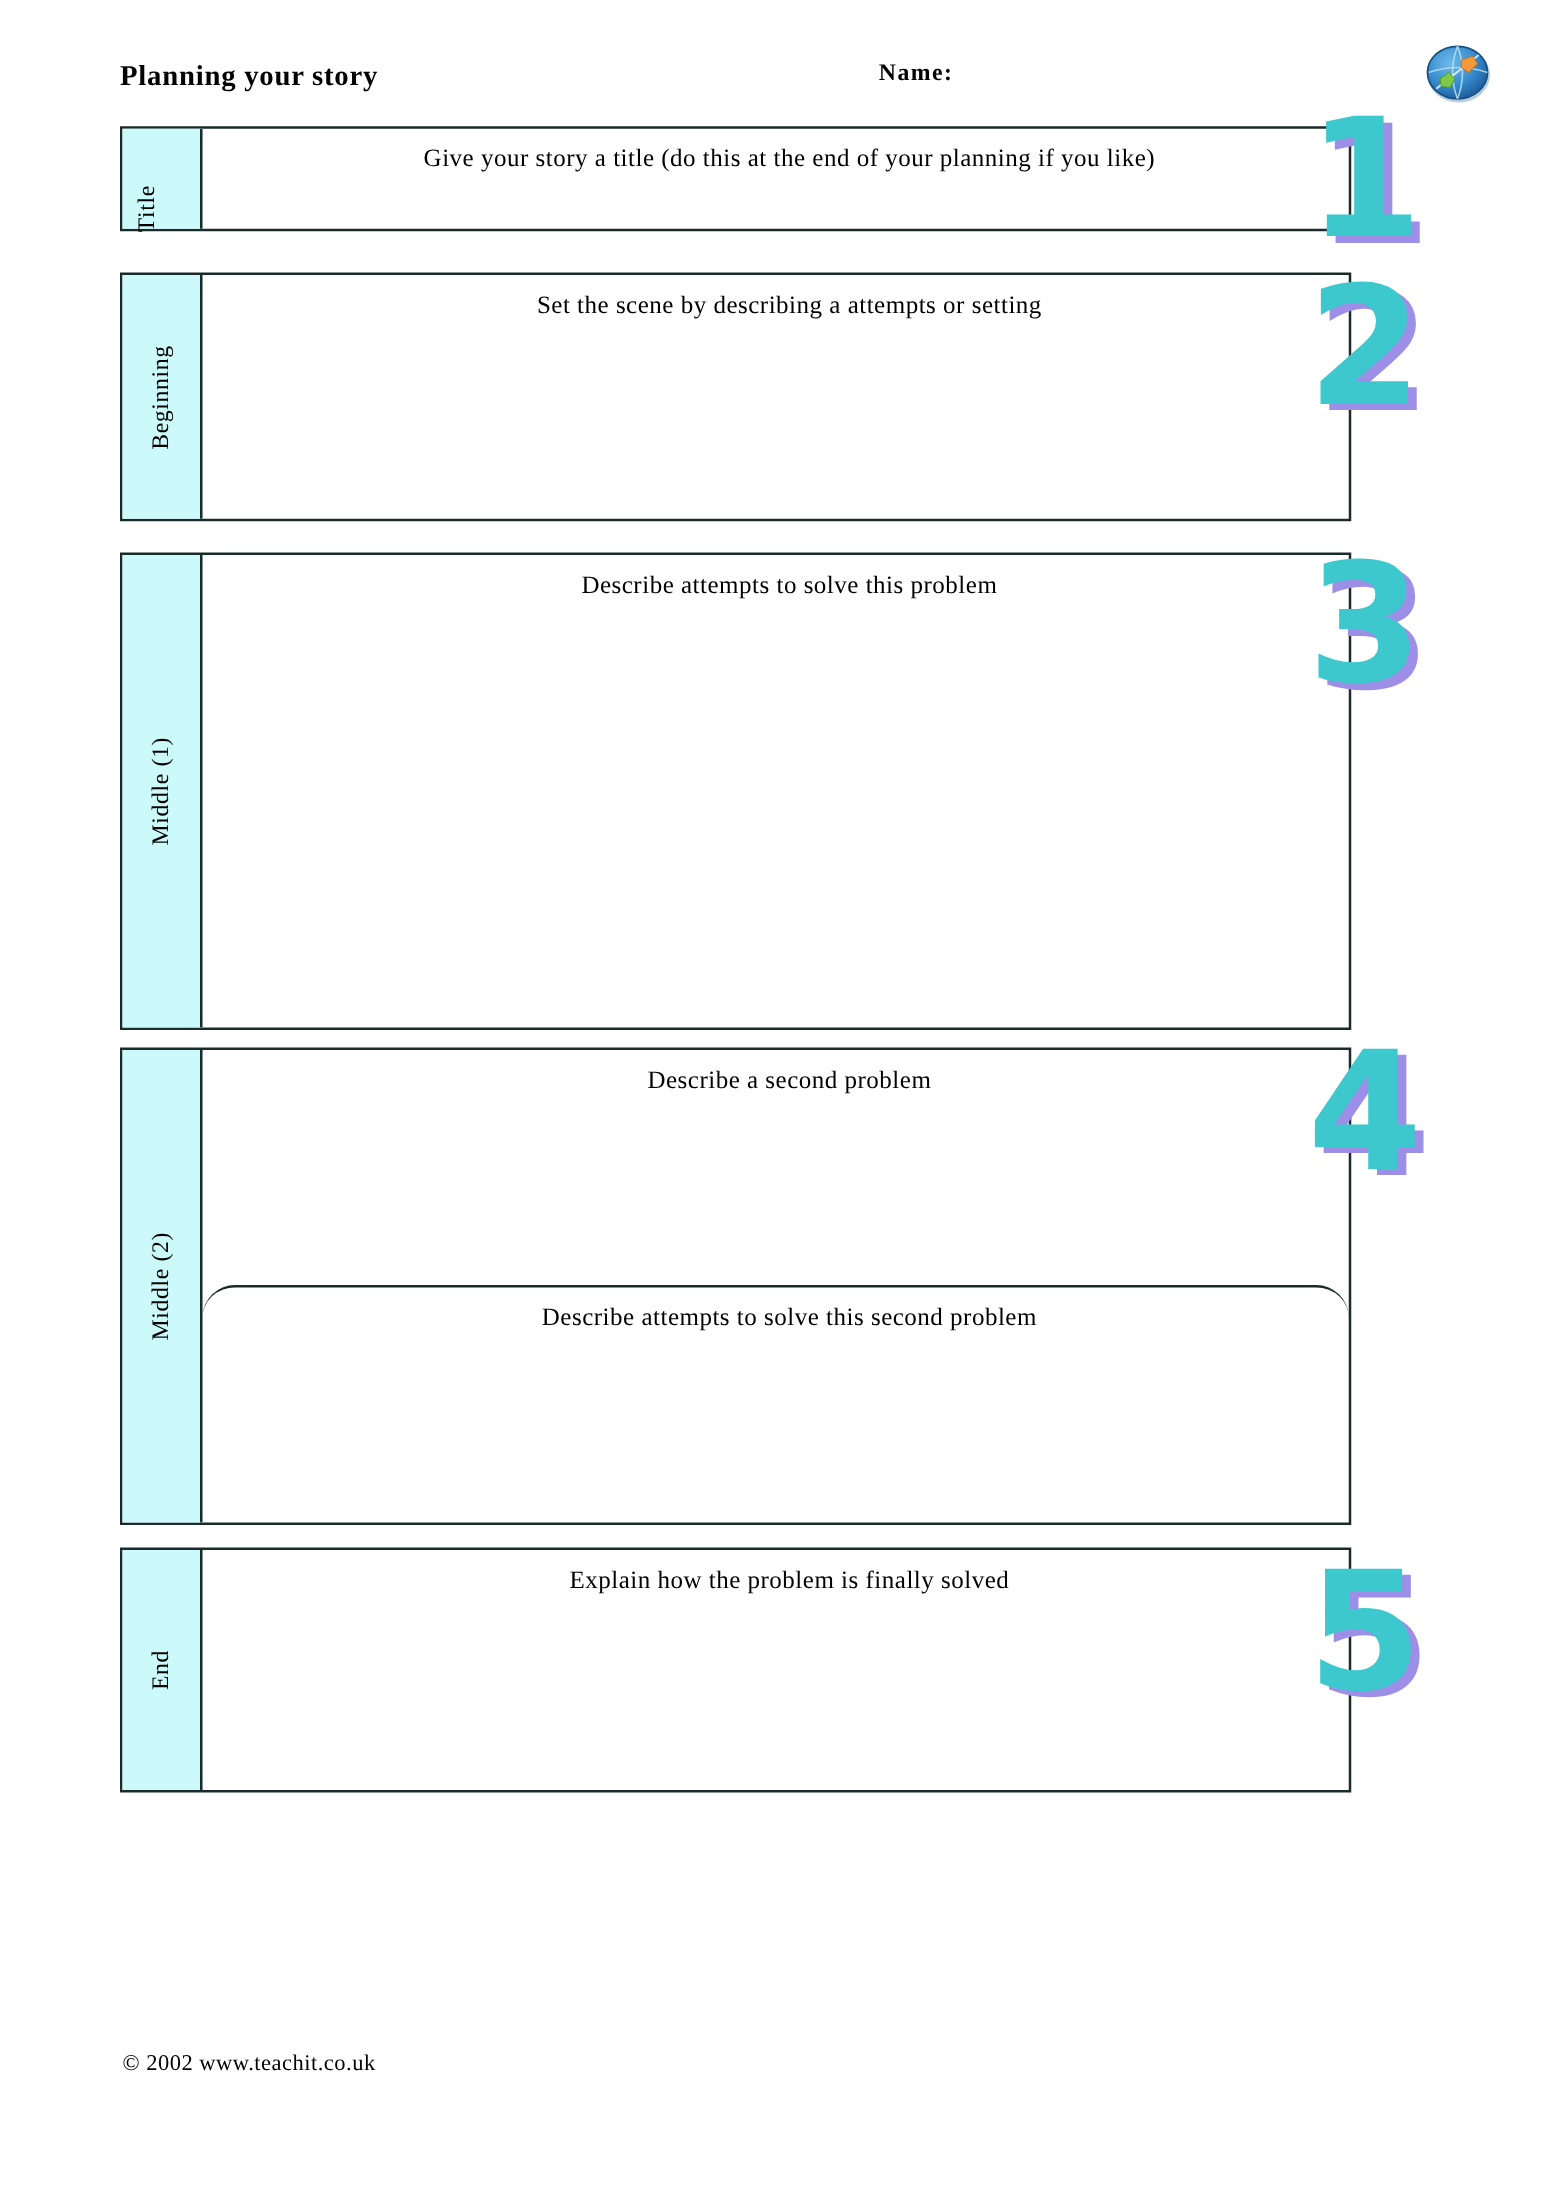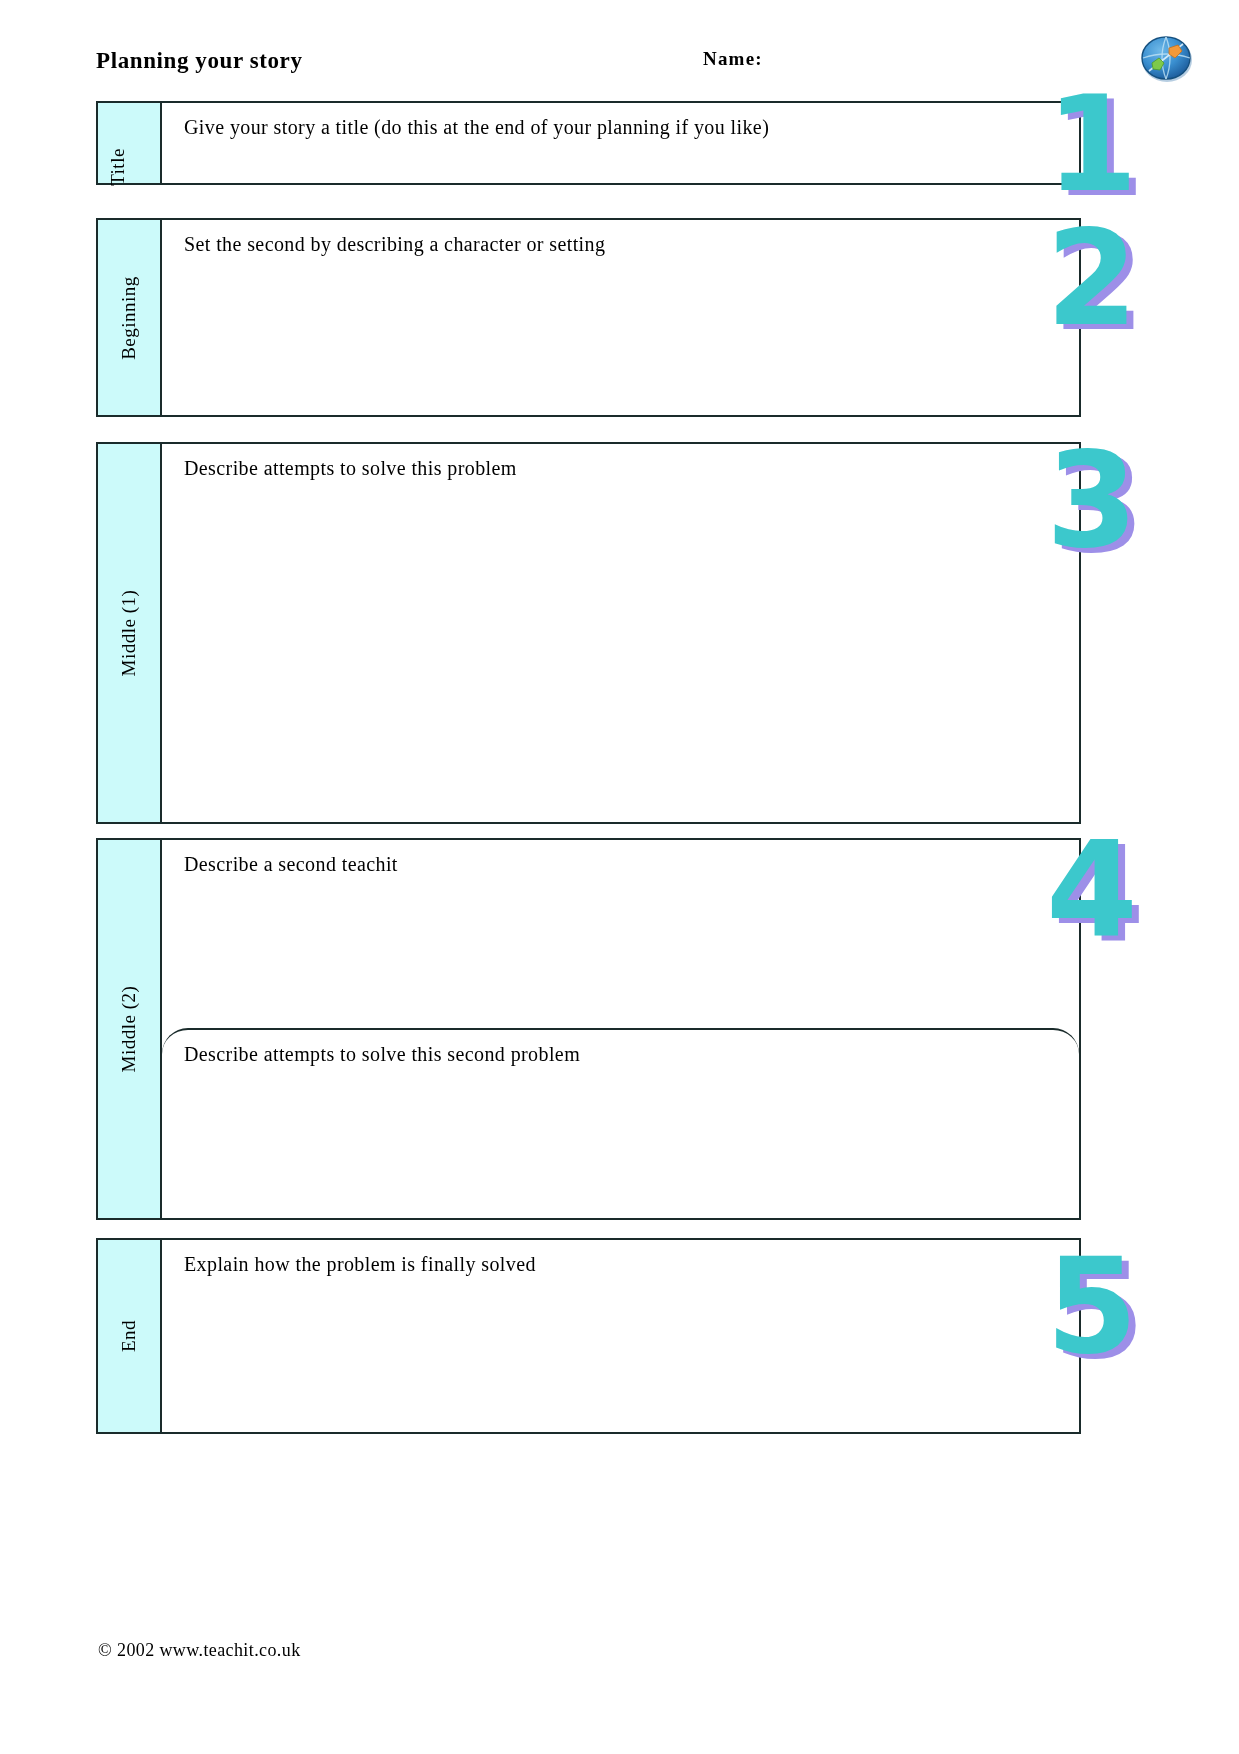--- a/index.html
+++ b/index.html
@@ -14,20 +14,21 @@
     font-family: "Liberation Serif", "DejaVu Serif", serif;
     color: #000000;
     overflow: hidden;
   }
 
   .page {
     position: absolute;
     left: 0; top: 0;
     width: 1239px;
     height: 1302px;
+    text-align: center;
   }
 
   
   .header {
     position: absolute;
     left: 96px;
     top: 48px;
     width: 1060px;
     height: 40px;
   }
@@ -198,21 +199,21 @@
       </div>
     </div>
   </div>
 
   <div class="section sec-beginning">
     <div class="label-cell">
       <span class="label-text mid">Beginning</span>
     </div>
     <div class="content-cell">
       <div class="subrow">
-        <div class="prompt">Set the second by describing a character or setting</div>
+        <div class="prompt">Set the scene by describing a attempts or setting</div>
       </div>
     </div>
   </div>
 
   <div class="section sec-middle1">
     <div class="label-cell">
       <span class="label-text mid">Middle (1)</span>
     </div>
     <div class="content-cell">
       <div class="subrow">
@@ -220,21 +221,21 @@
       </div>
     </div>
   </div>
 
   <div class="section sec-middle2">
     <div class="label-cell">
       <span class="label-text mid">Middle (2)</span>
     </div>
     <div class="content-cell">
       <div class="subrow">
-        <div class="prompt">Describe a second teachit</div>
+        <div class="prompt">Describe a second problem</div>
       </div>
       <div class="subrow">
         <div class="prompt">Describe attempts to solve this second problem</div>
       </div>
     </div>
   </div>
 
   <div class="section sec-end">
     <div class="label-cell">
       <span class="label-text mid">End</span>

